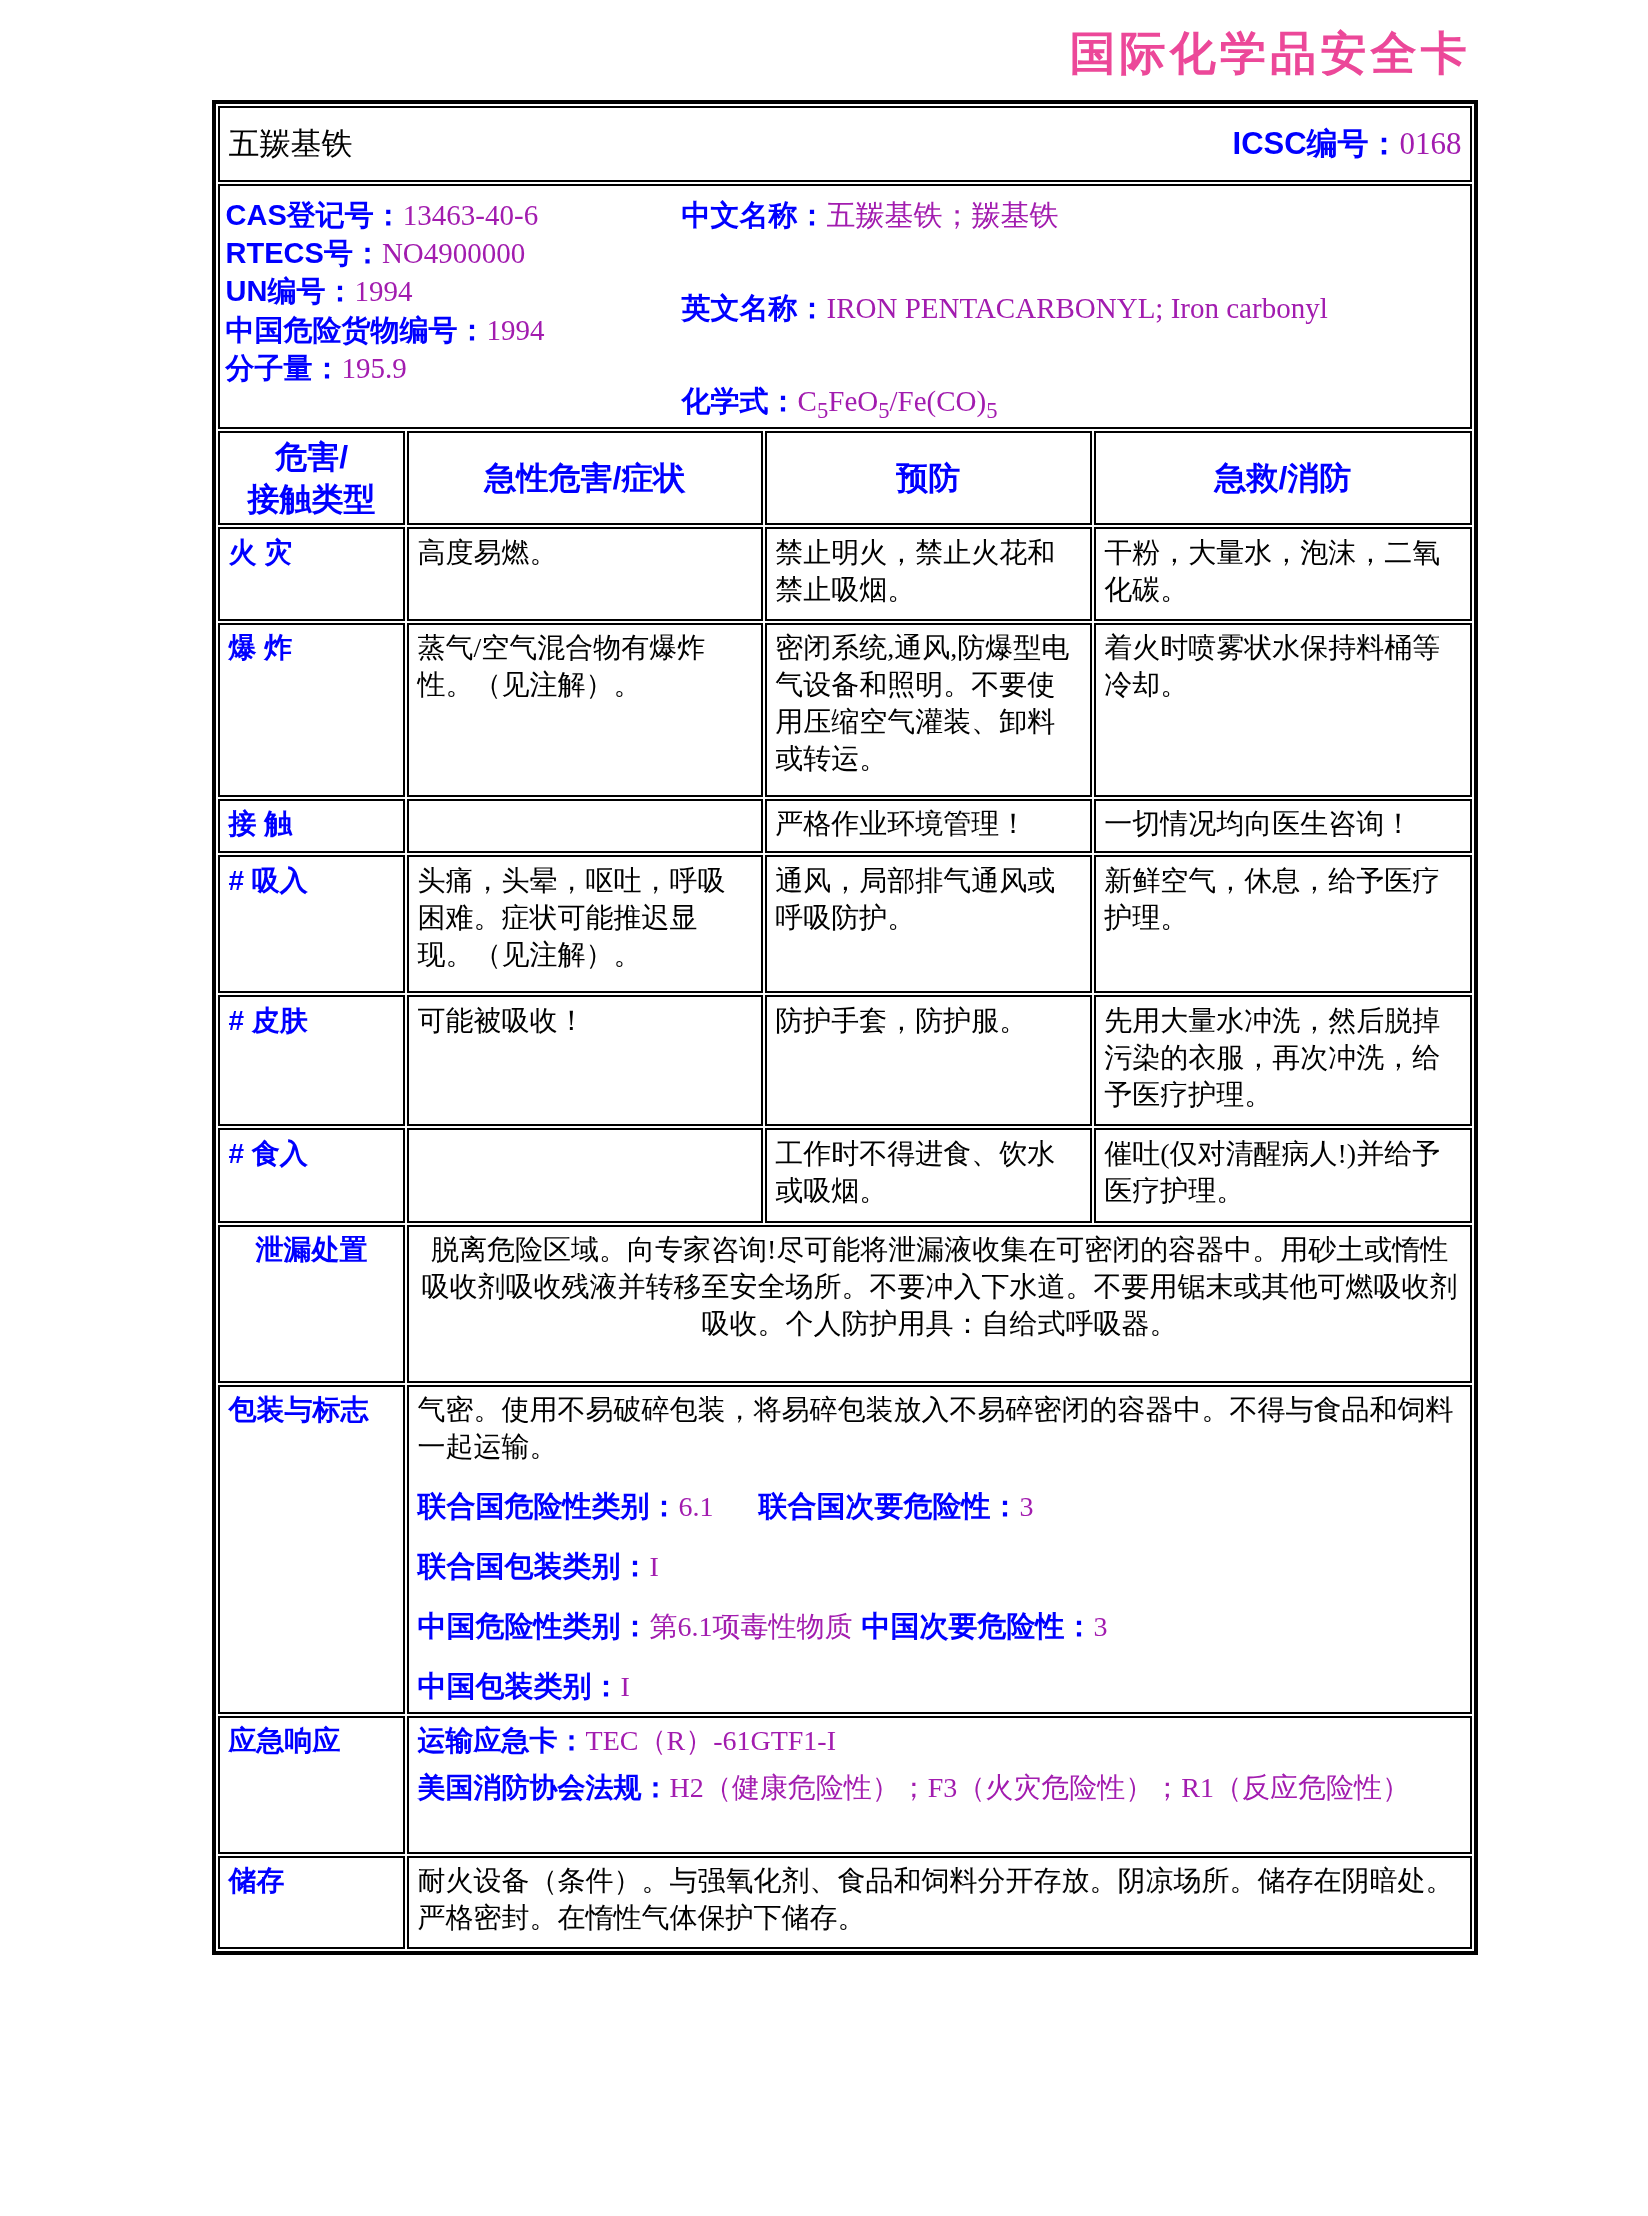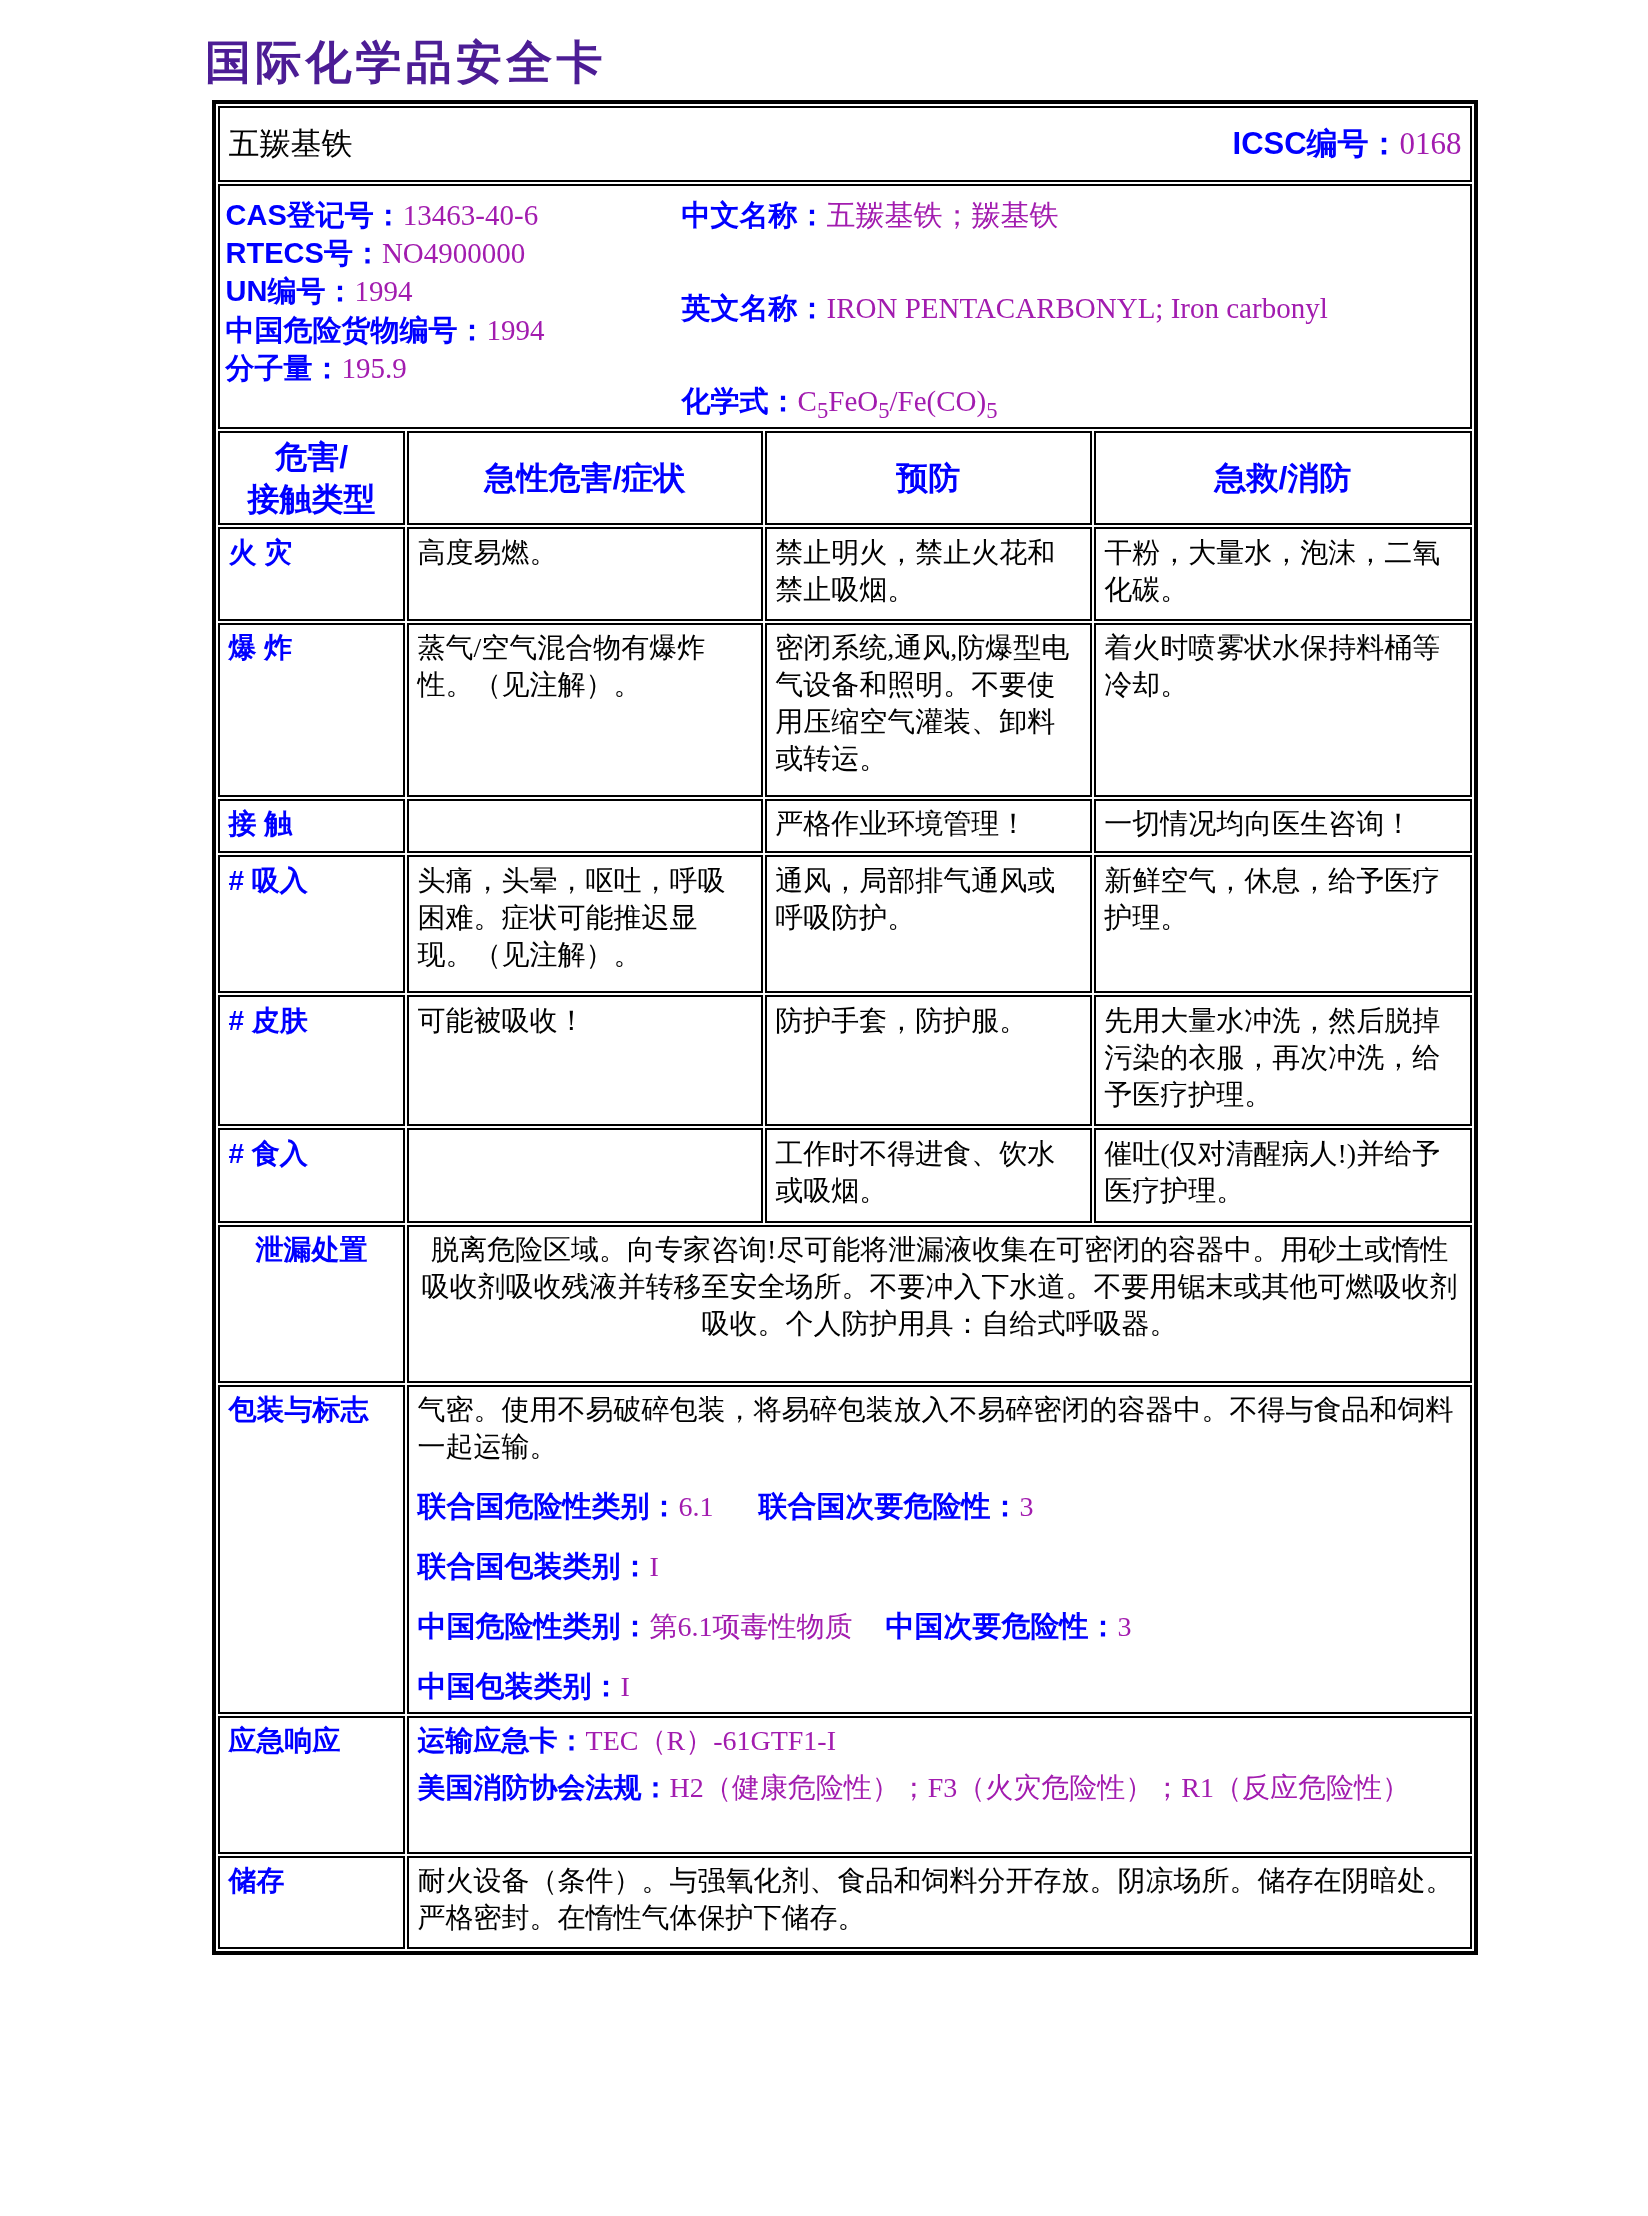--- a/index.html
+++ b/index.html
@@ -2,22 +2,22 @@
 <html style="font-size:11px"><head>
 <meta charset="utf-8">
 <style>
   html,body{margin:0;padding:0;background:#ffffff;}
   body{
     width:1649px;height:2216px;position:relative;
     font-family:"Liberation Serif","DejaVu Serif",serif;
     color:#000;
   }
   .page-title{
-    position:absolute;top:32px;left:205px;width:1266px;
-    text-align:left;color:#4c1d95;font-weight:bold;font-size:46px;
+    position:absolute;top:23px;left:205px;width:1266px;
+    text-align:right;color:#ec4899;font-weight:bold;font-size:46px;
     font-family:"Liberation Serif","DejaVu Serif",serif;
     letter-spacing:4.2px;
   }
   .card{
     position:absolute;left:212px;top:100px;width:1266px;
     border-collapse:separate;border-spacing:2.8px;
     border:4.2px solid #000;background:#fff;
     table-layout:fixed;
   }
   .card td,.card th{
@@ -65,21 +65,21 @@
   .r-skin td{height:116px;}
   .r-eye td{height:117px;}
   .r-ing td{height:79px;}
   .r-spill td{height:143px;text-align:center;}
   .r-pack td{height:277px;}
   .r-emrg td{height:123px;}
   .r-stor td{height:78px;}
   .sub-line{margin-top:21px;font-size:28px;}
   .sub-line .lbl{font-size:29px;}
   .gap-wide{margin-left:45px;}
-  .gap-small{margin-left:33px;font-family:Liberation Serif, serif;}
+  .gap-small{margin-left:9px;font-family:Liberation Serif, serif;}
   .emrg-line{margin-top:0;}
   .emrg-line + .emrg-line{margin-top:9.7px;}
 </style>
 </head>
 <body>
 
 <div class="page-title">国际化学品安全卡</div>
 
 <table class="card">
   <colgroup>

